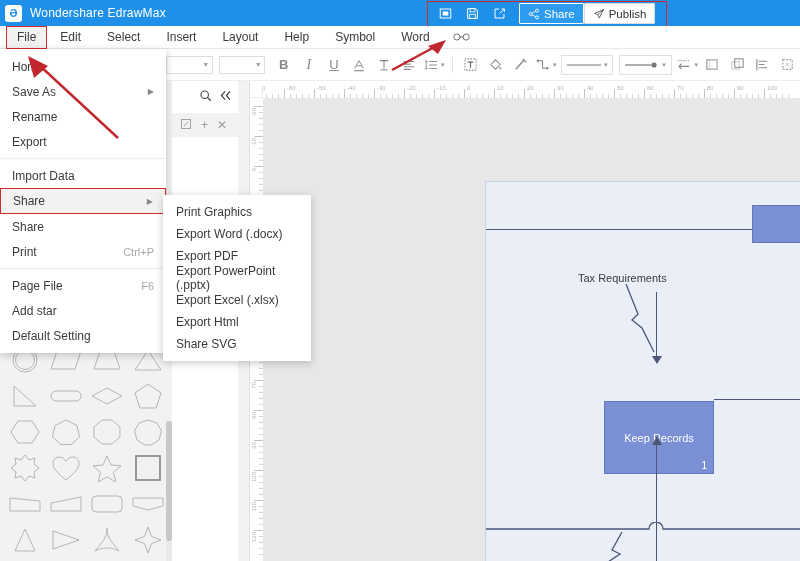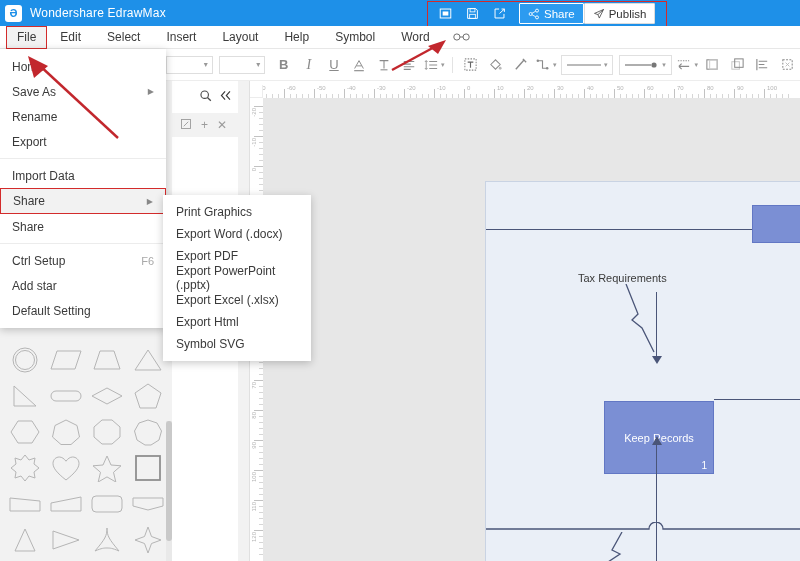--- a/index.html
+++ b/index.html
@@ -775,41 +775,45 @@
   <div class="fm-item">
     <span>Import Data</span>
   </div>
   <div class="fm-item" id="fm-export">
     <span>Share</span>
     <span class="arr">▶</span>
   </div>
   <div class="fm-item">
     <span>Share</span>
   </div>
+  <div class="fm-item">
+    <span>Print</span>
+    <span class="sc">Ctrl+P</span>
+  </div>
   <div class="fm-sep"></div>
   <div class="fm-item">
-    <span>Ctrl Setup</span>
+    <span>Page File</span>
     <span class="sc">F6</span>
   </div>
   <div class="fm-item">
     <span>Add star</span>
   </div>
   <div class="fm-item">
     <span>Default Setting</span>
   </div>
 </div>
 
 <div id="exportmenu">
   <div class="em-item">Print Graphics</div>
   <div class="em-item">Export Word (.docx)</div>
   <div class="em-item">Export PDF</div>
   <div class="em-item">Export PowerPoint (.pptx)</div>
   <div class="em-item">Export Excel (.xlsx)</div>
   <div class="em-item">Export Html</div>
-  <div class="em-item">Symbol SVG</div>
+  <div class="em-item">Share SVG</div>
 </div>
 
 <svg class="annot" style="left:390px; top:40px; z-index:60;" width="60" height="32">
   <path d="M2 30 L50 4" stroke="#C2272D" stroke-width="2.4" fill="none"></path>
   <path d="M56 0 L38 6 L48 14 Z" fill="#C2272D"></path>
 </svg>
 
 <svg class="annot" style="left:22px; top:52px; z-index:60;" width="100" height="92">
   <path d="M96 86 L16 12" stroke="#C2272D" stroke-width="2.4" fill="none"></path>
   <path d="M6 4 L12 26 L26 14 Z" fill="#C2272D"></path>

